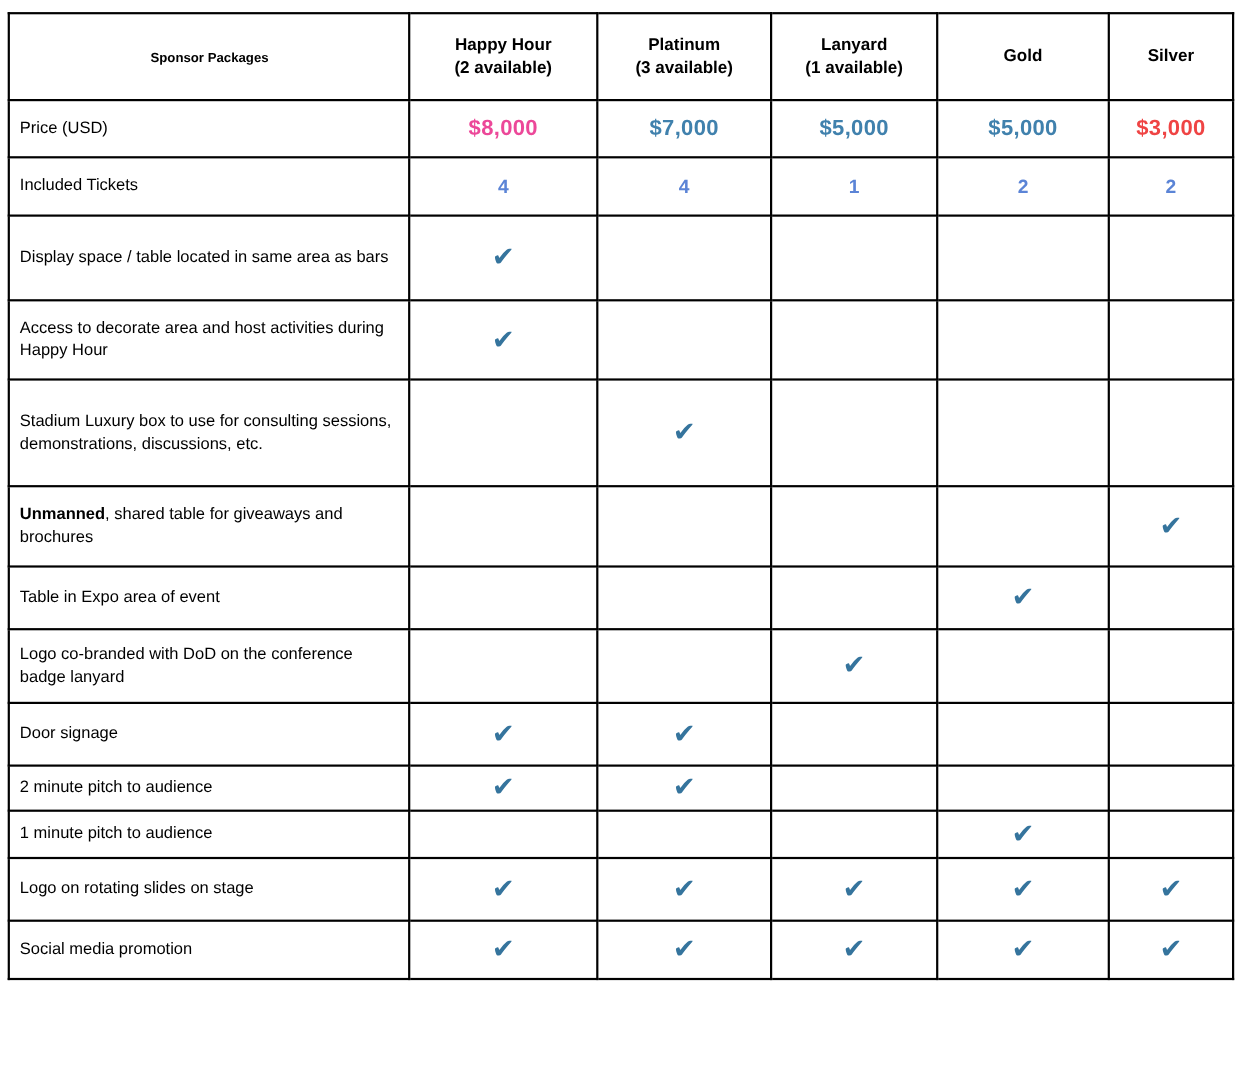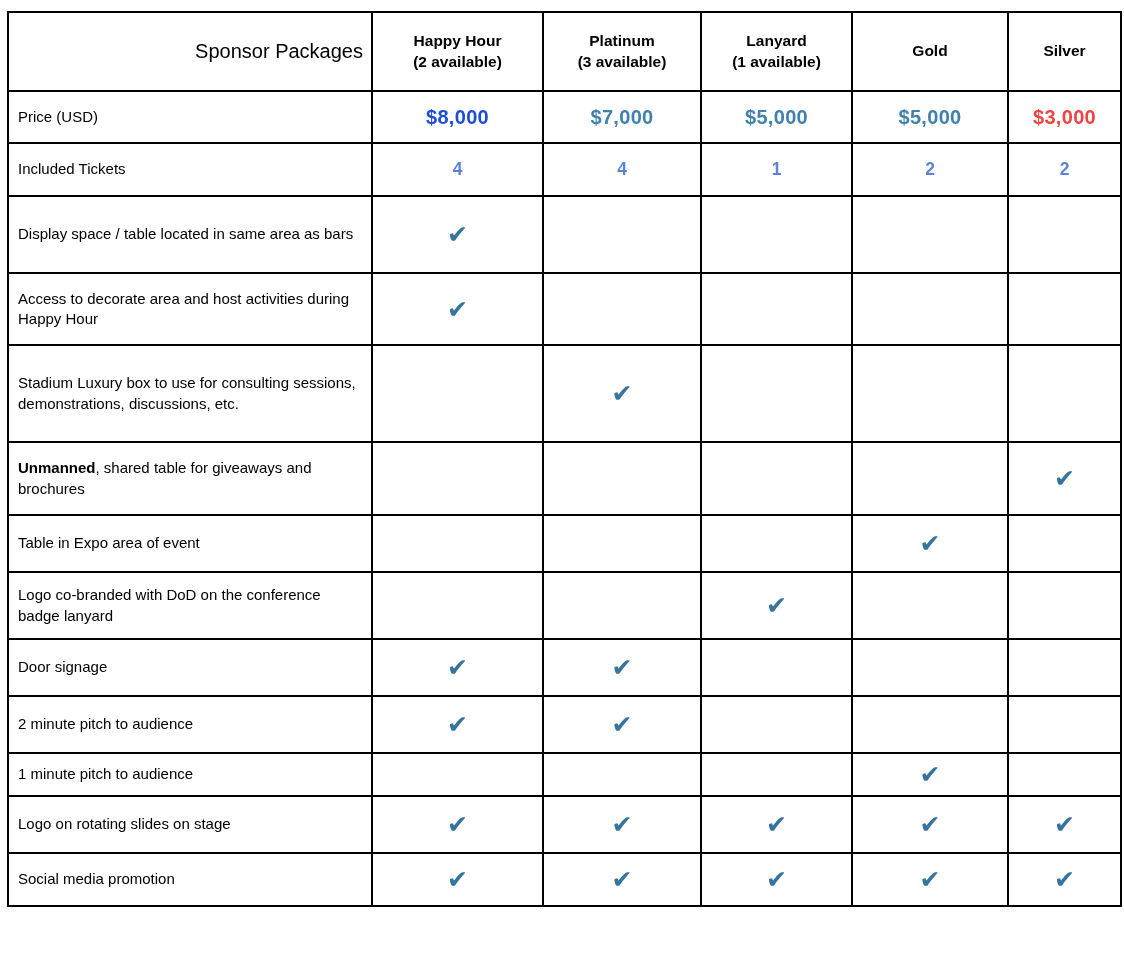--- a/index.html
+++ b/index.html
@@ -20,25 +20,25 @@
     background: #ffffff;
   }
   .pkg th, .pkg td {
     border: 2px solid #000000;
     padding: 0;
     vertical-align: middle;
     background: #ffffff;
   }
   .pkg thead tr { height: 79px; }
   th.corner {
-    text-align: right;
+    text-align: center;
     padding-left: 9px;
     padding-right: 8px;
-    font-size: 20px;
-    font-weight: 400;
+    font-size: 12px;
+    font-weight: 700;
   }
   th.col-head {
     text-align: center;
     font-size: 15.5px;
     font-weight: 700;
     line-height: 1.35;
   }
   td.label {
     text-align: left;
     padding: 6px 12px 6px 9px;
@@ -64,21 +64,21 @@
   
   tbody tr:nth-child(1)  { height: 52px; }
   tbody tr:nth-child(2)  { height: 53px; }
   tbody tr:nth-child(3)  { height: 77px; }
   tbody tr:nth-child(4)  { height: 72px; }
   tbody tr:nth-child(5)  { height: 97px; }
   tbody tr:nth-child(6)  { height: 73px; }
   tbody tr:nth-child(7)  { height: 57px; }
   tbody tr:nth-child(8)  { height: 67px; }
   tbody tr:nth-child(9)  { height: 57px; }
-  tbody tr:nth-child(10) { height: 57px; }
+  tbody tr:nth-child(10) { height: 41px; }
   tbody tr:nth-child(11) { height: 43px; }
   tbody tr:nth-child(12) { height: 57px; }
   tbody tr:nth-child(13) { height: 53px; }
   tbody tr:nth-child(14) { height: 49px; }
 </style>
 </head>
 <body>
 
 <table class="pkg">
   <colgroup>
@@ -110,21 +110,21 @@
         </th>
         <th class="col-head">
           <div>Silver</div>
         </th>
       </tr>
   </thead>
   <tbody id="pkg-tbody">
     <tr>
       <td class="label">Price (USD)</td>
 
-    <td class="val"><span class="price-val" style="color: #1d4ed8;">$8,000</span></td>
+    <td class="val"><span class="price-val" style="color: #ec4899;">$8,000</span></td>
         <td class="val"><span class="price-val" style="color: rgb(64, 129, 173);">$7,000</span></td>
         <td class="val"><span class="price-val" style="color: rgb(64, 129, 173);">$5,000</span></td>
         <td class="val"><span class="price-val" style="color: rgb(64, 129, 173);">$5,000</span></td>
         <td class="val"><span class="price-val" style="color: #ef4444;">$3,000</span></td>
       </tr>
     <tr>
       <td class="label">Included Tickets</td>
 
     <td class="val"><span class="ticket-val" style="color: rgb(91, 132, 214);">4</span></td>
         <td class="val"><span class="ticket-val" style="color: rgb(91, 132, 214);">4</span></td>

